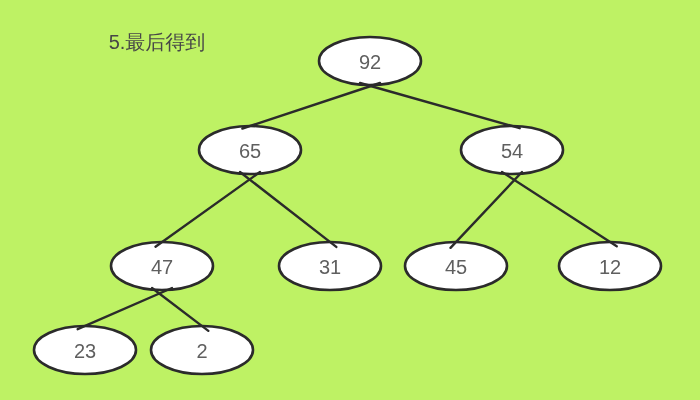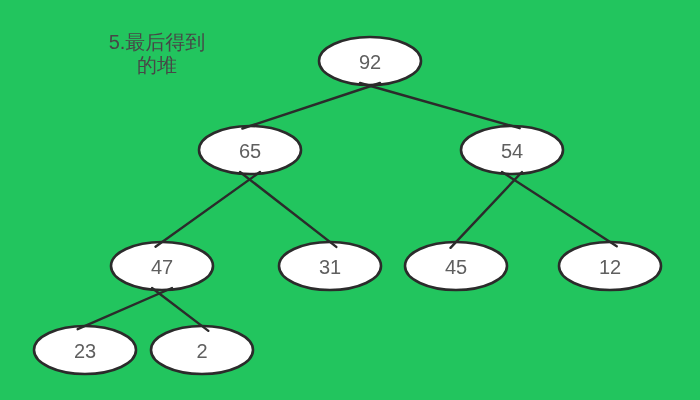--- a/index.html
+++ b/index.html
@@ -4,21 +4,21 @@
 <style>
   html, body {
     margin: 0;
     padding: 0;
     background: #ffffff;
   }
   .canvas {
     position: relative;
     width: 700px;
     height: 400px;
-    background: #22c55e;
+    background: #bef264;
     overflow: hidden;
     font-family: "Liberation Sans", "DejaVu Sans", sans-serif;
   }
   .caption {
     position: absolute;
     left: 90px;
     top: 31px;
     width: 134px;
     text-align: center;
     font-size: 20px;
@@ -35,21 +35,20 @@
   svg.tree text {
     font-family: "Liberation Sans", "DejaVu Sans", sans-serif;
   }
 </style>
 </head>
 <body style="background: rgb(255, 255, 255);">
 
 <div class="canvas">
   <div class="caption" style="color: rgb(71, 71, 71);">
     <span>5.最后得到</span>
-    <span>的堆</span>
   </div>
   <svg class="tree" width="700" height="400" viewBox="0 0 700 400">
       <ellipse cx="370" cy="61" rx="51" ry="24" fill="#ffffff" stroke="#2b2b2b" stroke-width="2.6"></ellipse>
       <ellipse cx="250" cy="150" rx="51" ry="24" fill="#ffffff" stroke="#2b2b2b" stroke-width="2.6"></ellipse>
       <ellipse cx="512" cy="150" rx="51" ry="24" fill="#ffffff" stroke="#2b2b2b" stroke-width="2.6"></ellipse>
       <ellipse cx="162" cy="266" rx="51" ry="24" fill="#ffffff" stroke="#2b2b2b" stroke-width="2.6"></ellipse>
       <ellipse cx="330" cy="266" rx="51" ry="24" fill="#ffffff" stroke="#2b2b2b" stroke-width="2.6"></ellipse>
       <ellipse cx="456" cy="266" rx="51" ry="24" fill="#ffffff" stroke="#2b2b2b" stroke-width="2.6"></ellipse>
       <ellipse cx="610" cy="266" rx="51" ry="24" fill="#ffffff" stroke="#2b2b2b" stroke-width="2.6"></ellipse>
       <ellipse cx="85" cy="350" rx="51" ry="24" fill="#ffffff" stroke="#2b2b2b" stroke-width="2.6"></ellipse>

